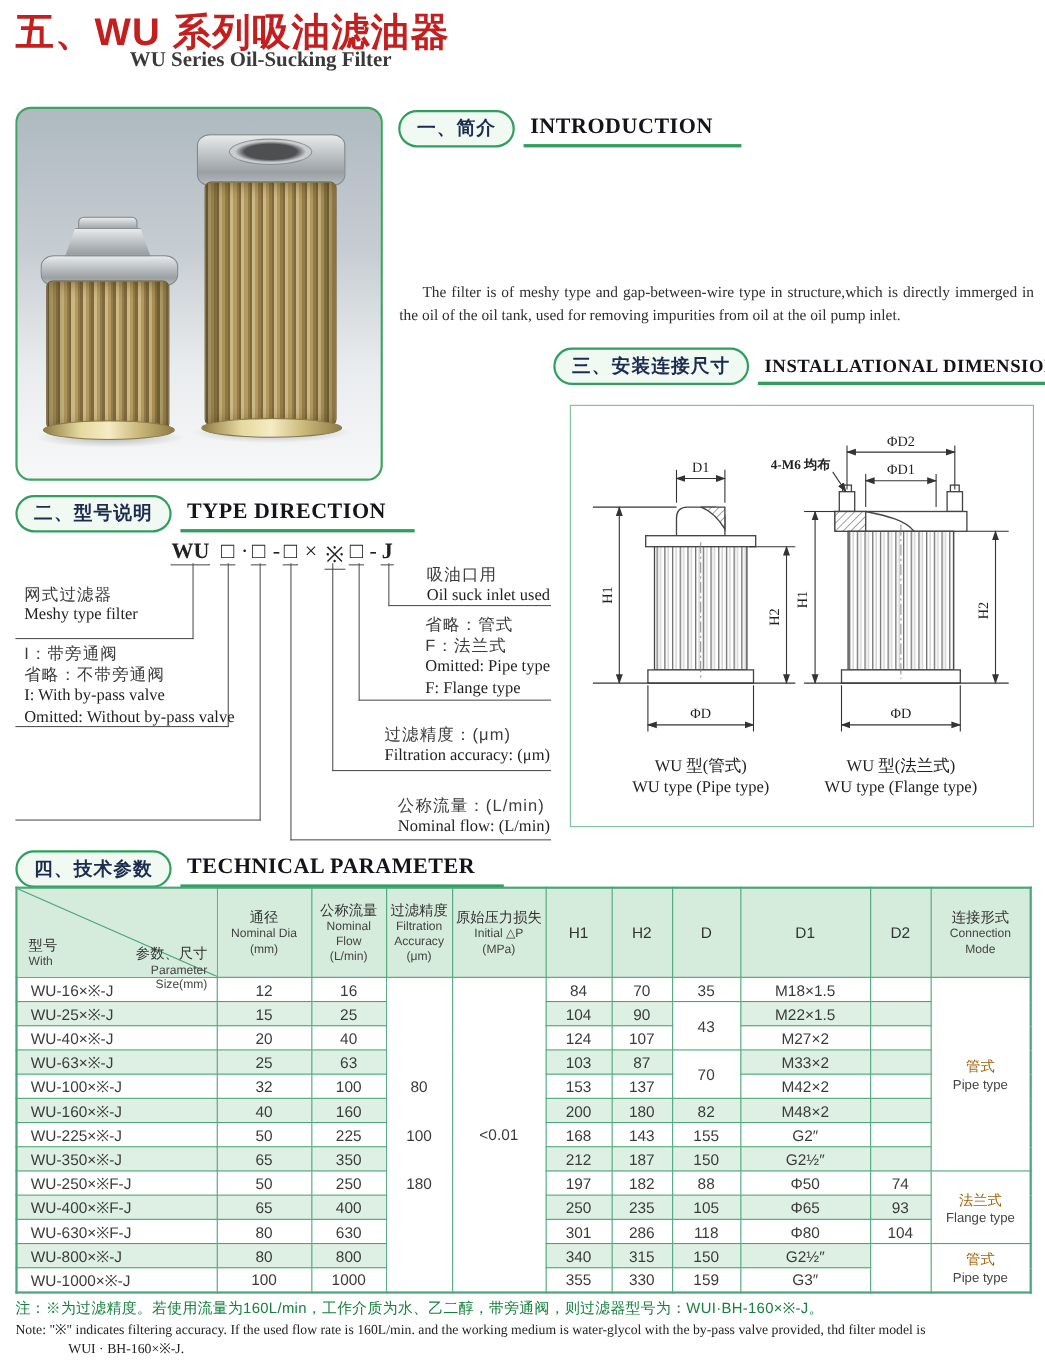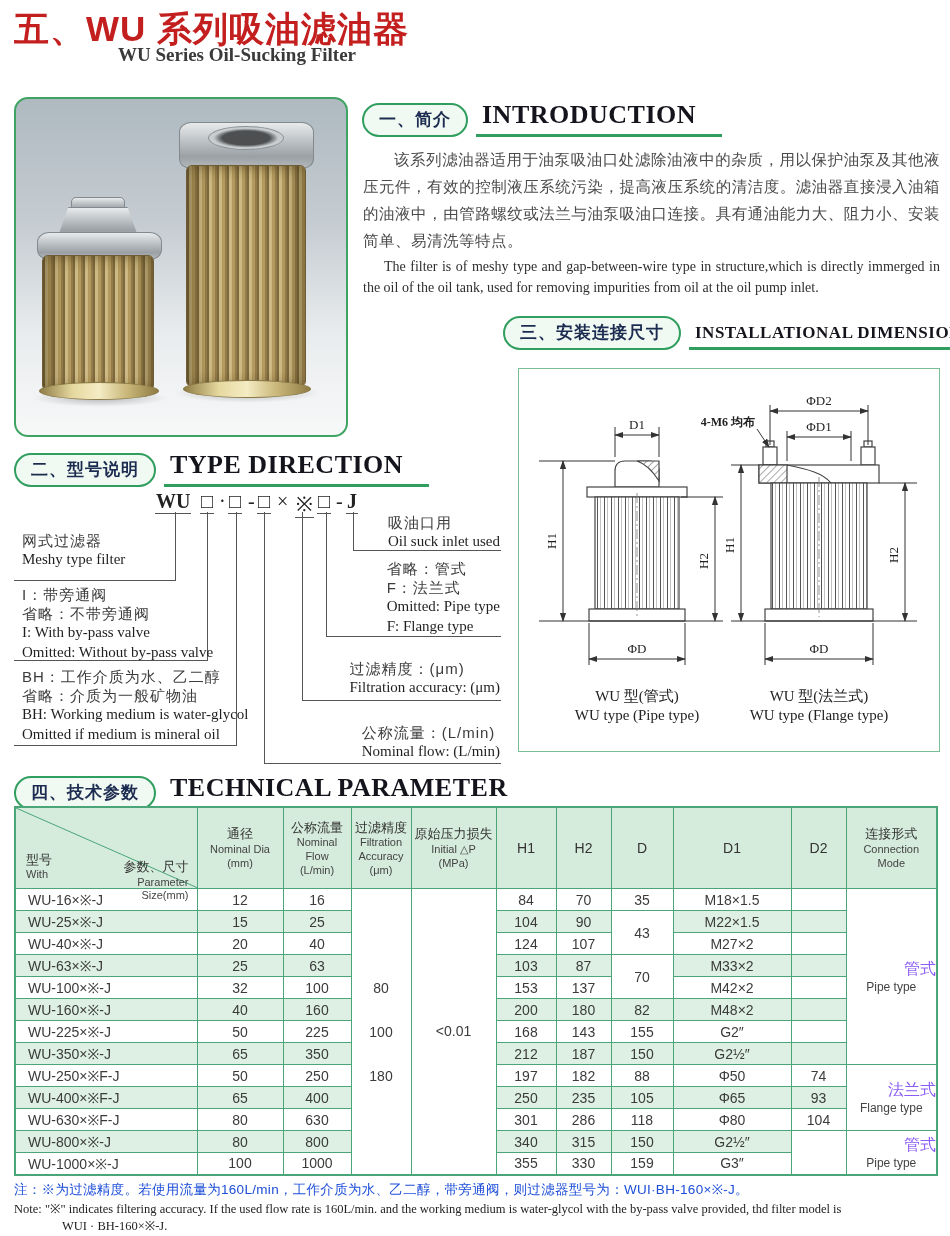--- a/index.html
+++ b/index.html
@@ -8,21 +8,21 @@
 
   
   .main-title{position:absolute;left:14px;top:6px;font-size:35px;font-weight:bold;
               color:#c41f1f;letter-spacing:1px;}
   .main-sub{position:absolute;left:118px;top:44px;font-family:"Liberation Serif",serif;
             font-size:19px;font-weight:bold;color:#3a3a3a;}
 
   .sec{position:absolute;display:flex;align-items:flex-end;gap:8px;}
   .badge{display:inline-block;border:2px solid #2f9e5e;border-radius:18px;background:#f0f9f2;
          padding:3px 15px 4px;font-size:17px;font-weight:bold;color:#1c2b50;letter-spacing:1px;white-space:nowrap;}
-  .sec-title{font-family:"Liberation Serif",serif;font-size:26px;font-weight:bold;color:#14141c;
+  .sec-title{font-family:"Liberation Serif",serif;font-size:20px;font-weight:bold;color:#14141c;
              border-bottom:3px solid #2f9e5e;padding:0 26px 4px 6px;letter-spacing:.5px;white-space:nowrap;}
   .sec-install .sec-title{font-size:17px;padding-right:8px;}
 
   
   .photo{position:absolute;left:14px;top:97px;width:330px;height:336px;border:2px solid #3fa463;
          border-radius:14px;overflow:hidden;
          background:linear-gradient(180deg,#aeb9c0 0%,#c6cdd2 38%,#e9ecee 70%,#f7f8f8 100%);}
   .photo .shadow{position:absolute;border-radius:50%;background:radial-gradient(ellipse at center,rgba(40,40,40,.30),rgba(0,0,0,0) 70%);}
   .pleats{background:repeating-linear-gradient(90deg,#7e6a3e 0 2px,#cdb983 2px 5px,#b49a5f 5px 8px,#937c49 8px 10px);
           box-shadow:inset 10px 0 14px rgba(60,45,15,.35), inset -10px 0 14px rgba(60,45,15,.35);}
@@ -74,25 +74,25 @@
   th.th-type svg{position:absolute;left:0;top:0;}
   .th-param{position:absolute;right:8px;top:7px;text-align:right;margin-top:43px;}
   .th-model{position:absolute;left:10px;bottom:6px;text-align:left;}
   tbody tr{height:22px;}
   tbody td{text-align:center;vertical-align:middle;background:#fff;}
   tbody td.t{text-align:left;padding-left:12px;}
   tr.alt td{background:#ddf0e3;}
   td.m{background:#fff !important;}
   td.filt{position:relative;}
   td.filt span{position:absolute;left:0;right:0;text-align:center;}
-  .conn-cn{font-size:16px;color:#8b5cf6;text-align:right;}
+  .conn-cn{font-size:13px;color:#a16207;}
   .conn-en{font-size:12px;color:#444;}
 
   
-  .note-cn{position:absolute;left:14px;top:1180px;width:930px;font-size:13.5px;color:#1d4ed8;letter-spacing:.3px;}
+  .note-cn{position:absolute;left:14px;top:1180px;width:930px;font-size:13.5px;color:#15803d;letter-spacing:.3px;}
   .note-en1{position:absolute;left:14px;top:1200px;width:930px;font-family:"Liberation Serif",serif;
             font-size:12.5px;color:#222;}
   .note-en2{position:absolute;left:62px;top:1217px;font-family:"Liberation Serif",serif;
             font-size:12.5px;color:#222;}
 </style>
 </head>
 <body>
 
 <div class="page">
 
@@ -116,21 +116,20 @@
       <div class="hole" style="left:192px;top:27px;width:74px;height:22px;"></div>
       <div class="f-body pleats" style="left:170px;top:66px;width:118px;height:220px;"></div>
       <div class="rim" style="position:absolute;left:167px;top:281px;width:126px;height:16px;"></div>
     </div>
   </div>
 
   <div class="sec" style="left:362px;top:100px;">
     <span class="badge">一、简介</span>
     <span class="sec-title">INTRODUCTION</span>
   </div>
-  <div class="intro-cn">该系列滤油器适用于油泵吸油口处滤除油液中的杂质，用以保护油泵及其他液压元件，有效的控制液压系统污染，提高液压系统的清洁度。滤油器直接浸入油箱的油液中，由管路螺纹或法兰与油泵吸油口连接。具有通油能力大、阻力小、安装简单、易清洗等特点。</div>
   <div class="intro-en">The filter is of meshy type and gap-between-wire type in structure,which is directly immerged in the oil of the oil tank, used for removing impurities from oil at the oil pump inlet.</div>
 
   <div class="sec sec-install" style="left:503px;top:316px;">
     <span class="badge">三、安装连接尺寸</span>
     <span class="sec-title">INSTALLATIONAL DIMENSIONS</span>
   </div>
 
   <div class="dim-box">
     <svg width="418" height="380" viewBox="0 0 418 380">
       <defs>
@@ -245,26 +244,20 @@
 
     <div class="lbl" style="left:8px;top:48px;">
       <div class="cn">网式过滤器</div>
       <div class="en">Meshy type filter</div>
     </div>
     <div class="lbl" style="left:8px;top:102px;">
       <div class="cn">I：带旁通阀</div>
       <div class="cn">省略：不带旁通阀</div>
       <div class="en">I: With by-pass valve</div>
       <div class="en">Omitted: Without by-pass valve</div>
-    </div>
-    <div class="lbl" style="left:8px;top:184px;">
-      <div class="cn">BH：工作介质为水、乙二醇</div>
-      <div class="cn">省略：介质为一般矿物油</div>
-      <div class="en">BH: Working medium is water-glycol</div>
-      <div class="en">Omitted if medium is mineral oil</div>
     </div>
 
     <div class="lbl right" style="right:14px;top:30px;">
       <div class="cn">吸油口用</div>
       <div class="en">Oil suck inlet used</div>
     </div>
     <div class="lbl right" style="right:14px;top:76px;">
       <div class="cn">省略：管式</div>
       <div class="cn">F：法兰式</div>
       <div class="en">Omitted: Pipe type</div>

